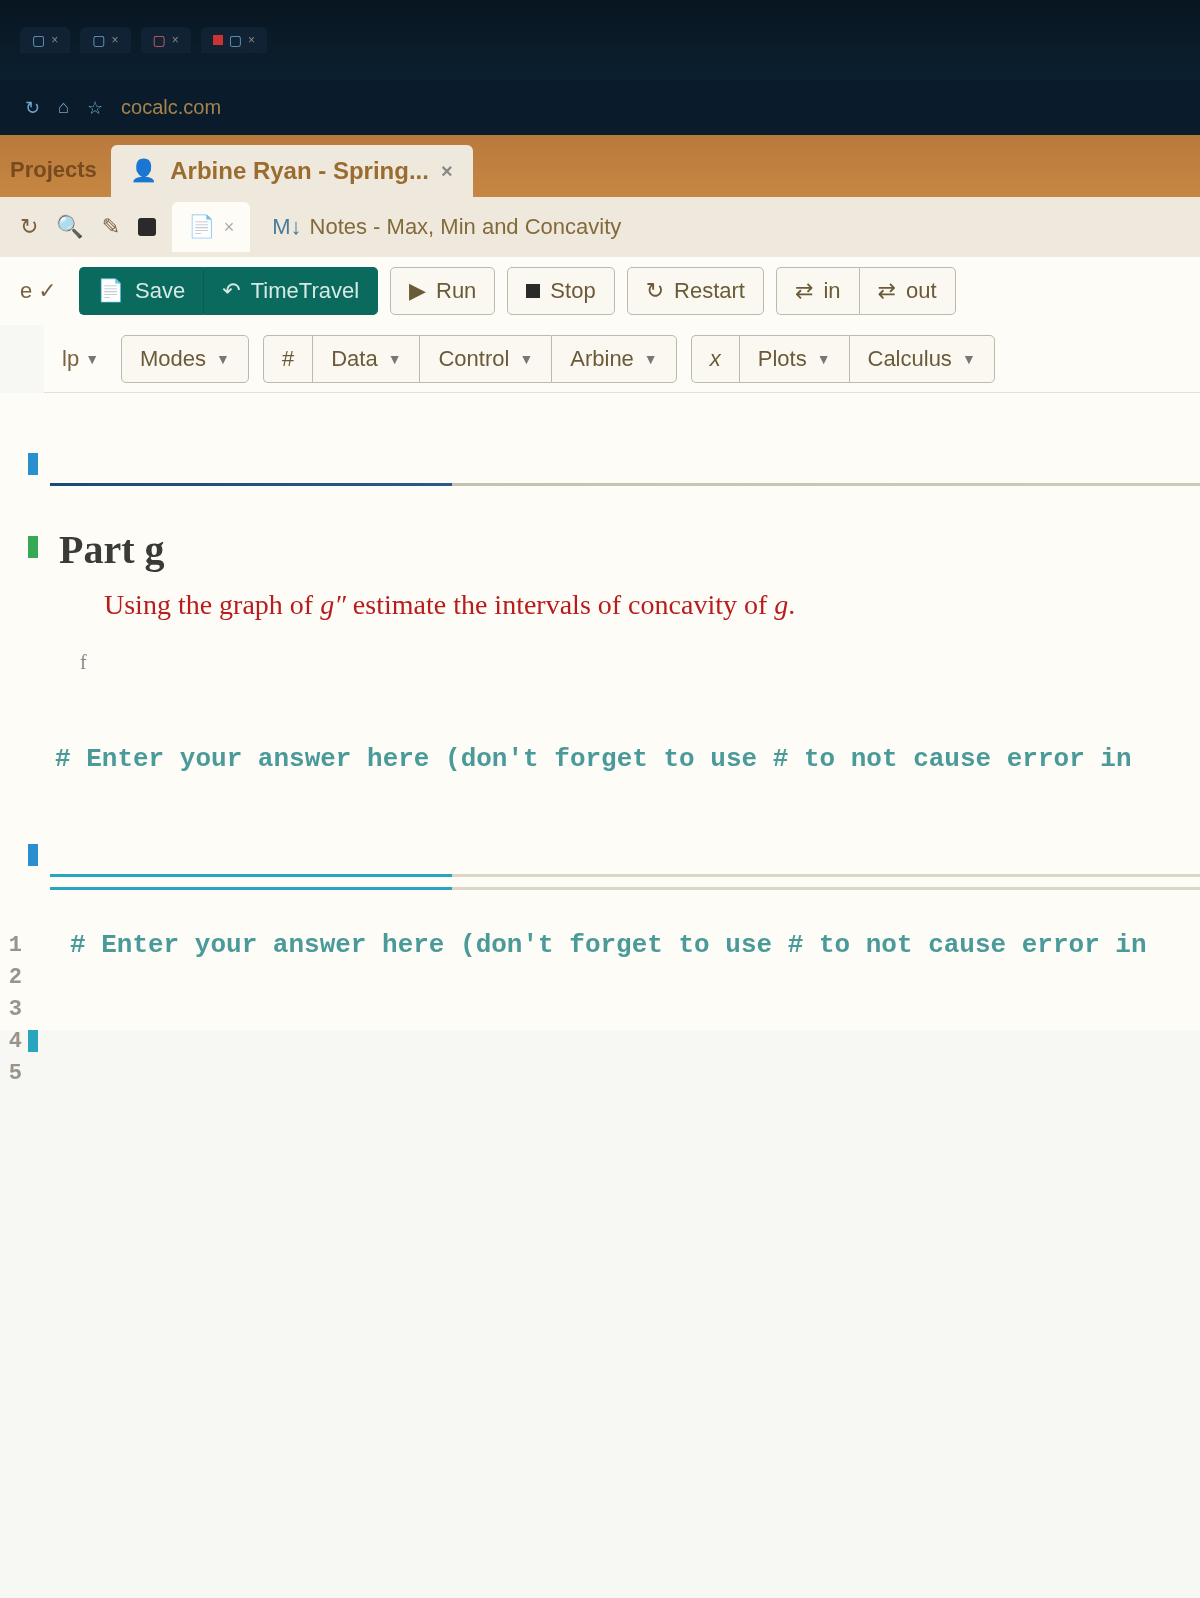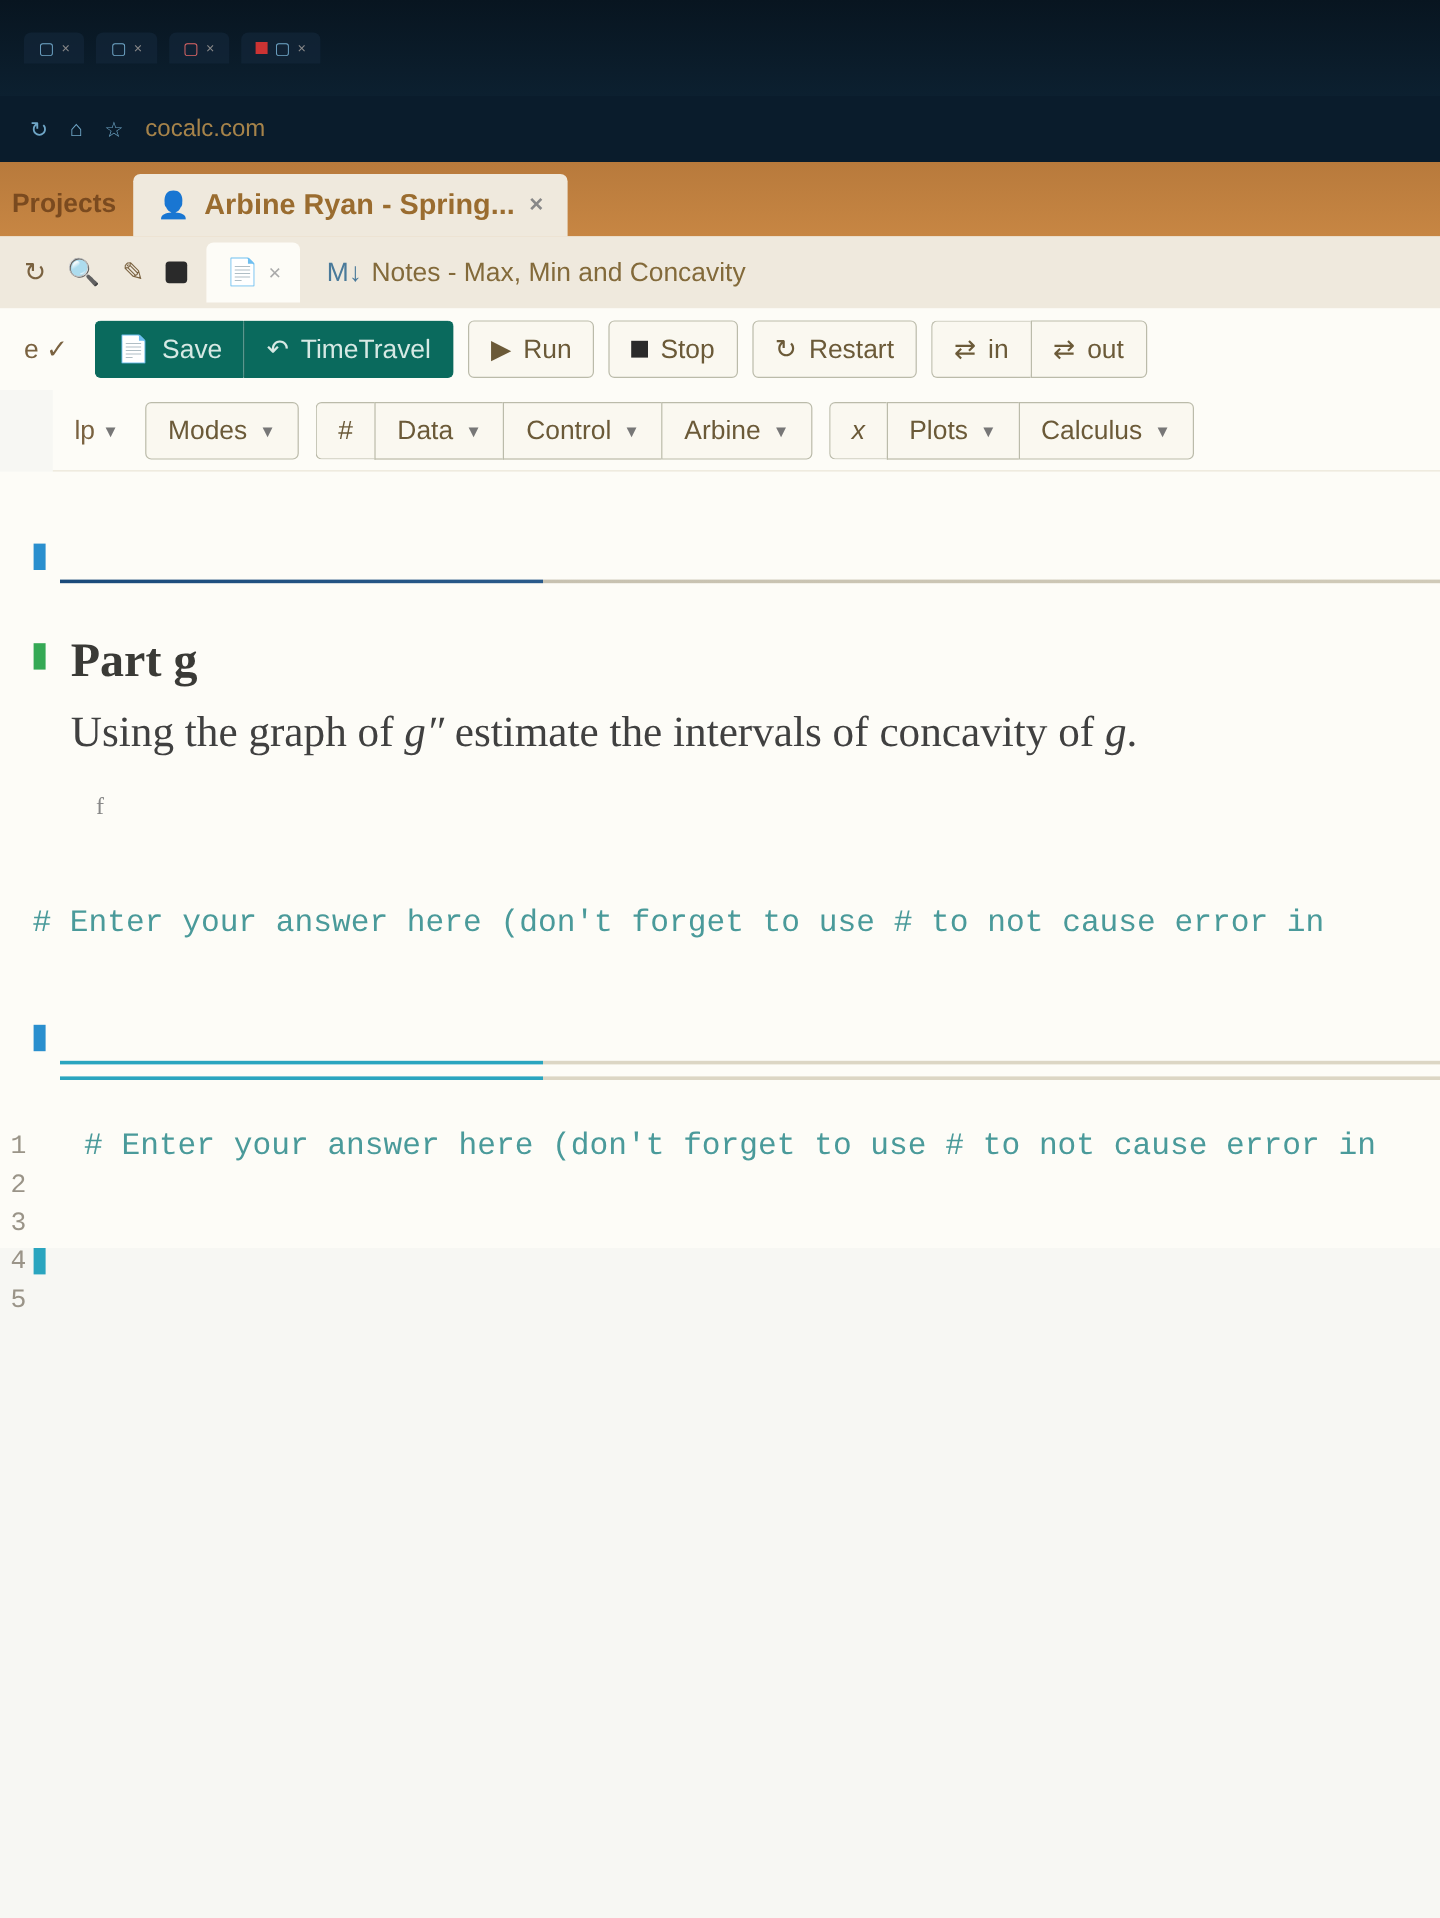--- a/index.html
+++ b/index.html
@@ -173,29 +173,31 @@
   }
   .md-content h2 {
     font-family: Georgia, "Times New Roman", serif;
     font-size: 40px;
     font-weight: 600;
     color: #3a3a36;
     margin-bottom: 16px;
   }
   .md-content p {
     font-family: Georgia, "Times New Roman", serif;
-    font-size: 36px;
-    color: #404040;
+    font-size: 28px;
+    color: #b91c1c;
+    margin-left: 45px;
   }
   .md-content .mathit { font-style: italic; font-family: Georgia, serif;}
   .code-cell {
     position: relative;
-    padding: 30px 20px 30px 27px;
+    padding: 30px 20px 30px 55px;
     font-family: "Courier New", monospace;
     font-size: 26px;
+    font-weight: bold;
   }
   .code-comment { color: #4a9a9a; }
   .gutter {
     position:absolute;
     left: 4px;
     top: 30px;
     font-family: "Courier New", monospace;
     font-size: 22px;
     color: #9a9488;
     line-height: 32px;

